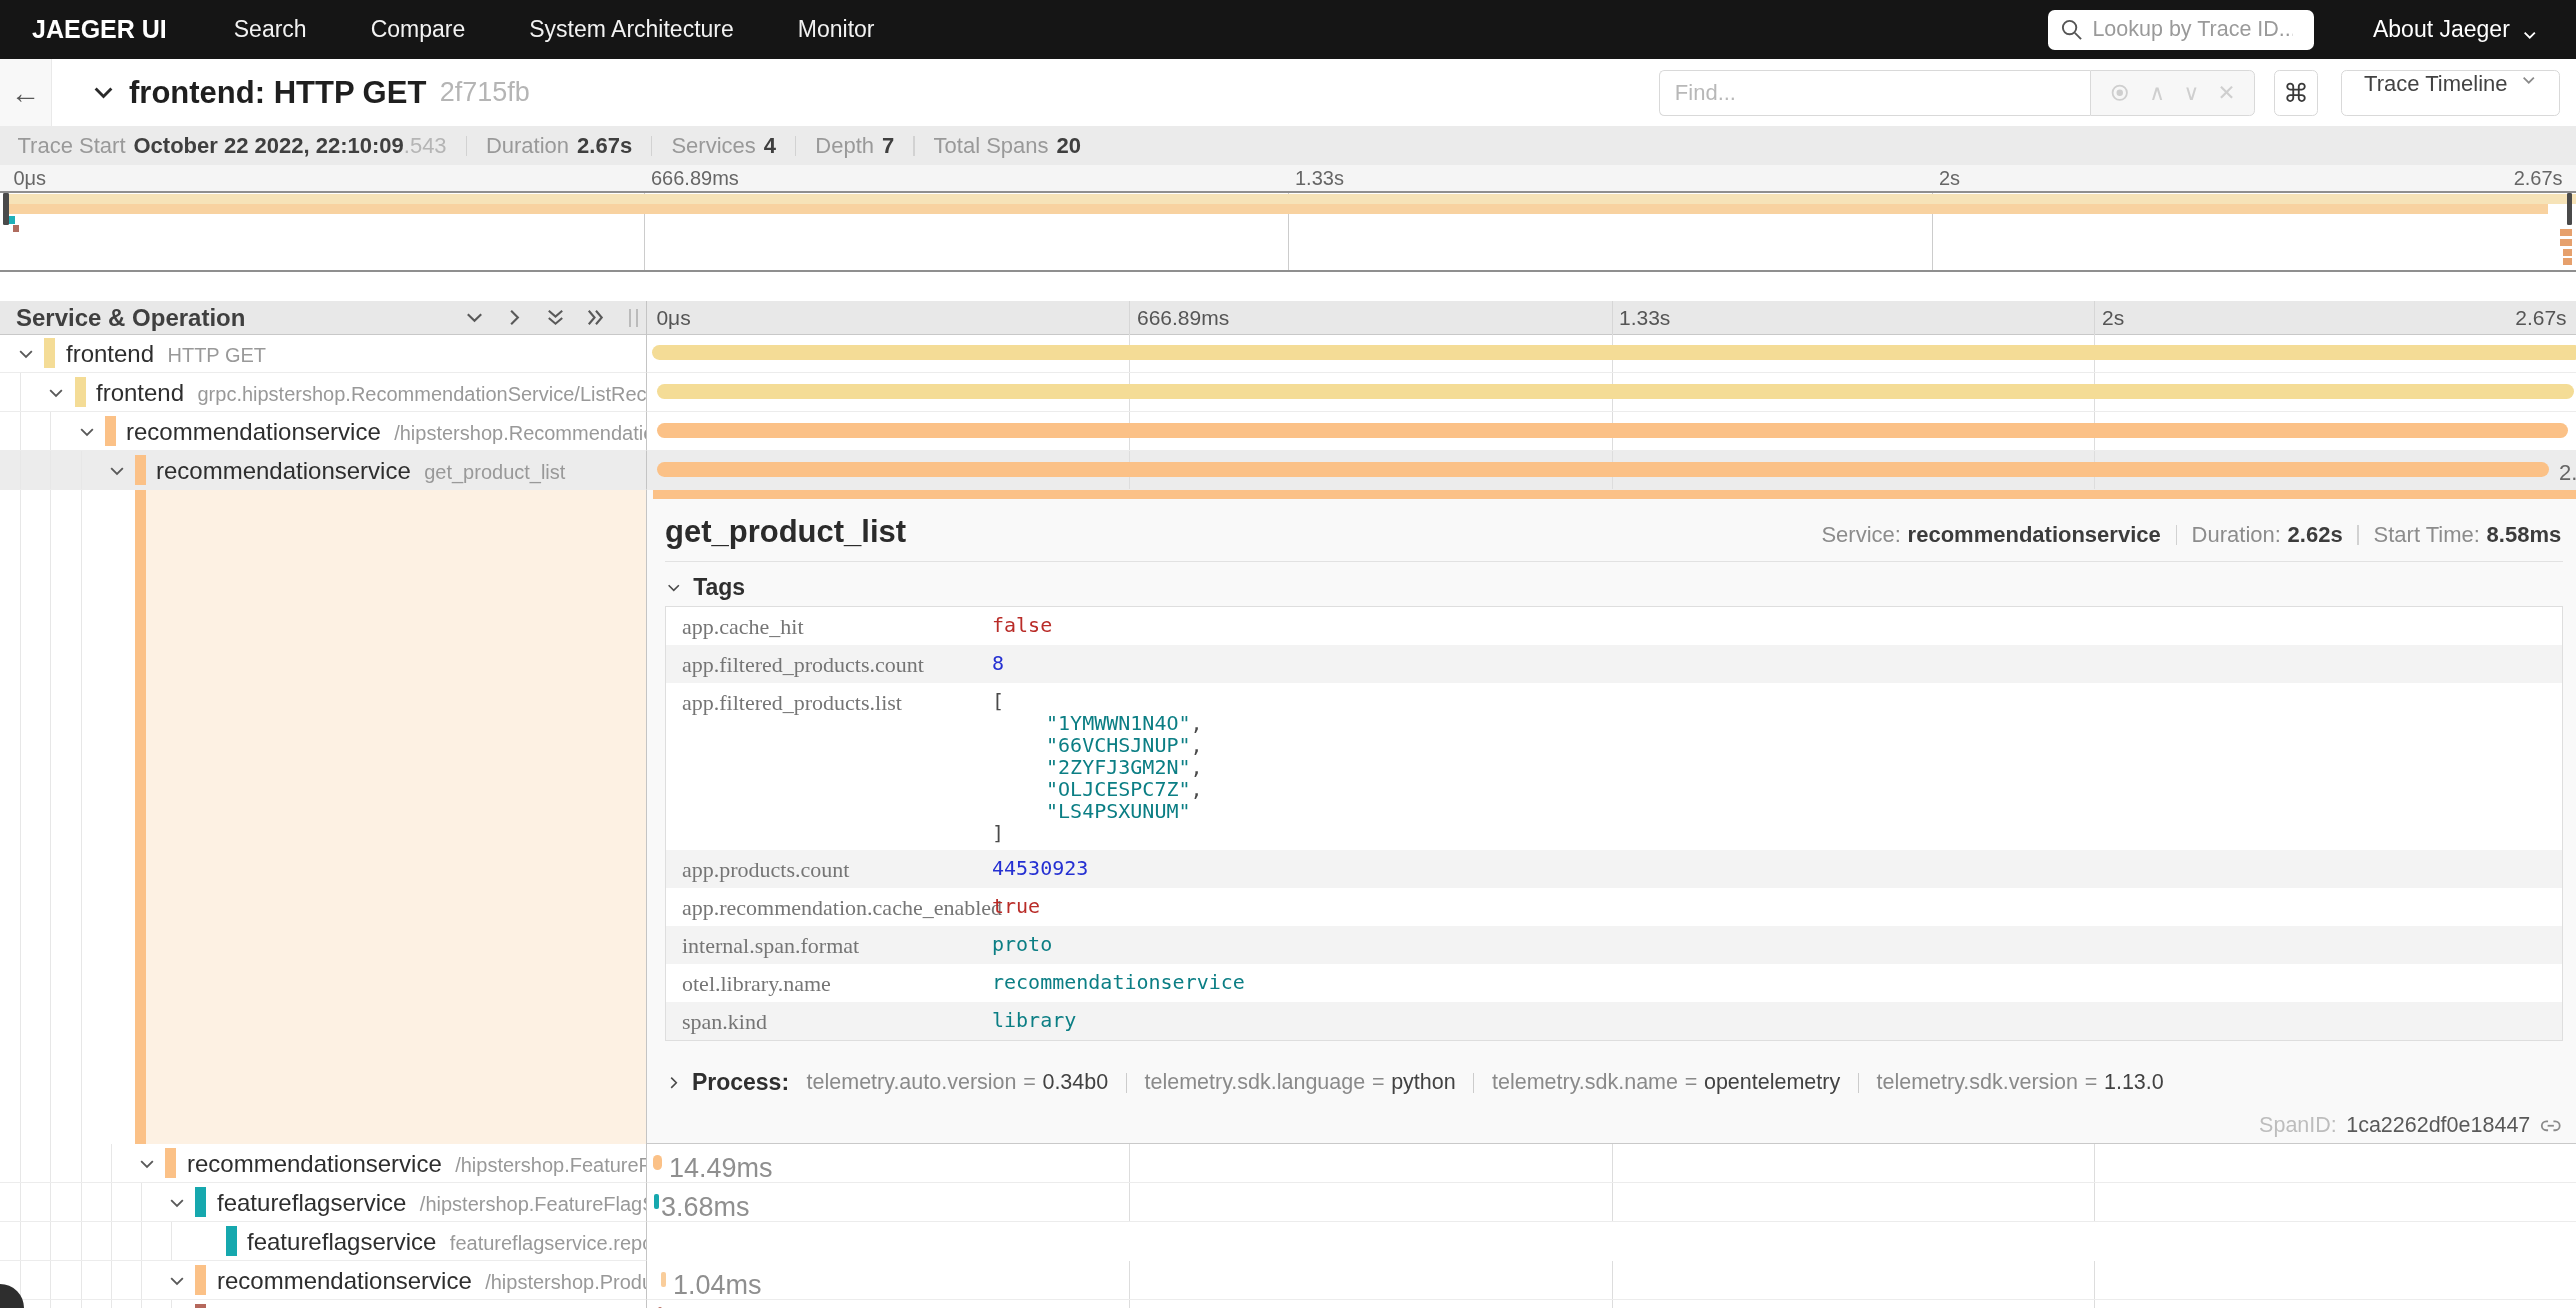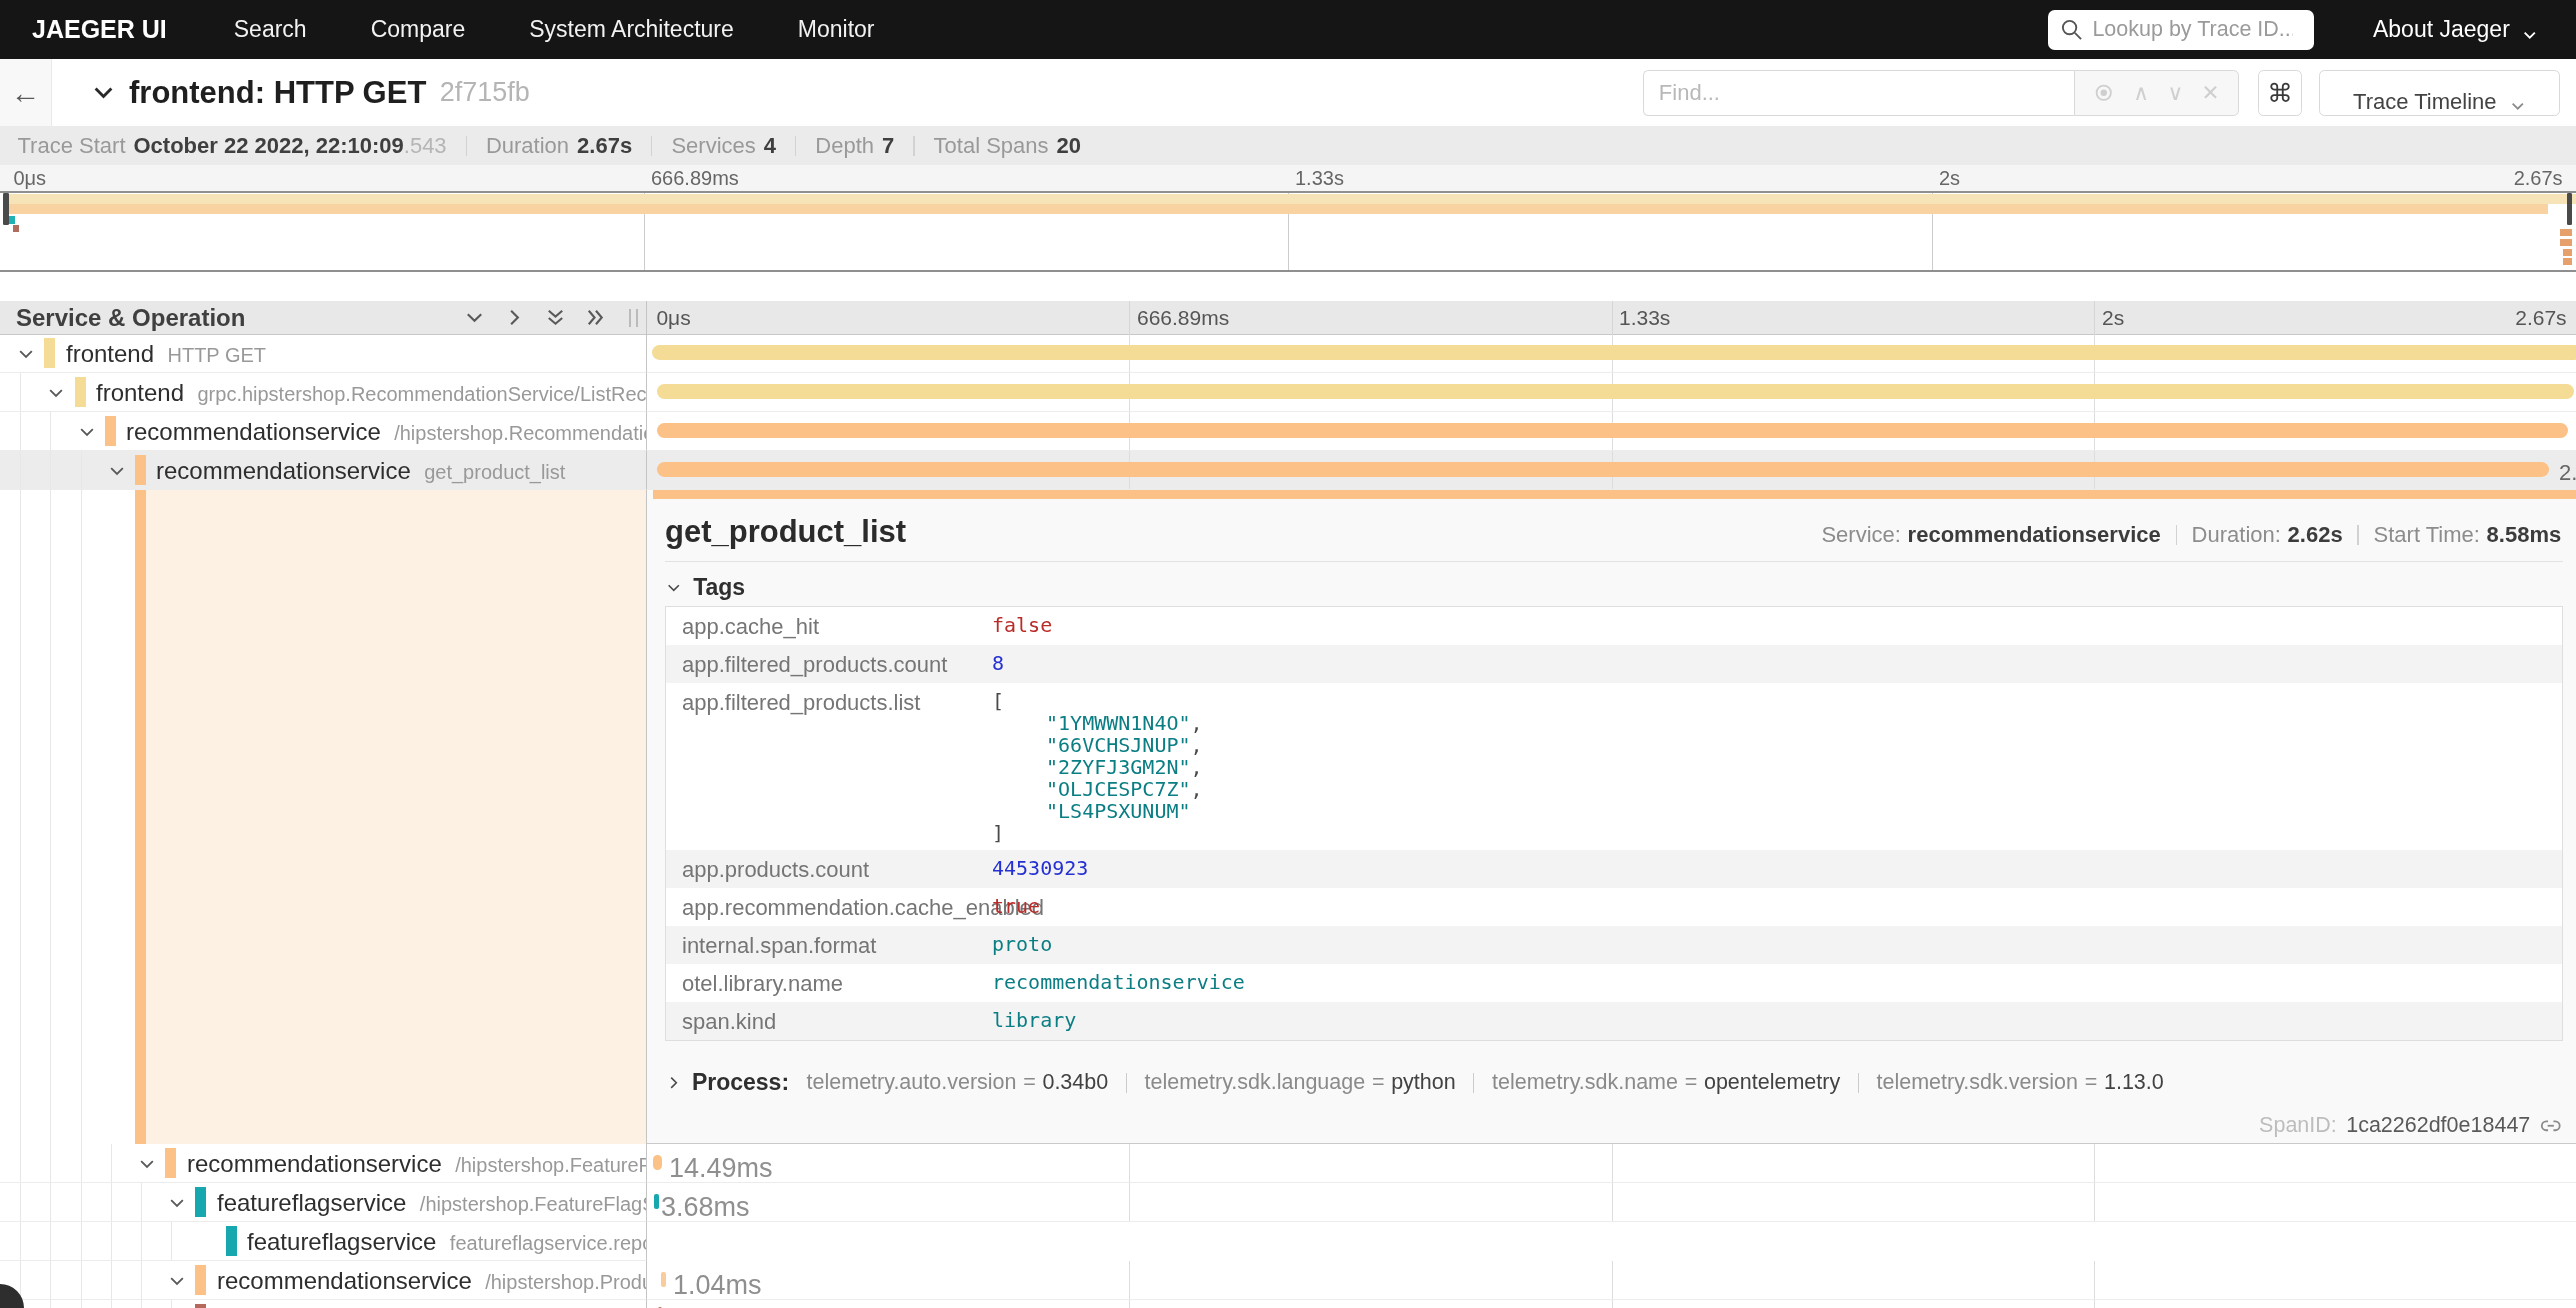--- a/index.html
+++ b/index.html
@@ -32,22 +32,22 @@
   .findgroup { position:absolute; right:16px; top:10.7px; display:flex; align-items:center; }
   .find { width:431px; height:46px; border:1.3px solid #d9d9d9; border-right:none;
     border-radius:5.4px 0 0 5.4px; background:#fff; padding:0 14.8px; font-size:22px; color:#333; outline:none;
     font-family:"Liberation Sans",sans-serif; }
   .find::placeholder { color:#b8b8b8; }
   .findaddon { width:165px; height:46px; border:1.3px solid #d9d9d9; border-radius:0 5.4px 5.4px 0;
     background:#f7f7f7; display:flex; align-items:center; justify-content:space-evenly; color:#cfcfcf; }
   .addon-ic { font-size:21.5px; color:#cfcfcf; }
   .cmdbtn { width:44px; height:46px; margin-left:19px; border:1.3px solid #d9d9d9; border-radius:5.4px;
     background:#fff; display:flex; align-items:center; justify-content:center; font-size:25.5px; color:#3a3a3a; }
-  .ttbtn { height:46px; margin-left:17px; border:1.3px solid #d9d9d9; border-radius:5.4px; background:#fff;
-    display:flex; align-items:flex-end; padding:0 33px; font-size:22px; color:#434343; gap:12px; }
+  .ttbtn { height:46px; margin-left:23px; border:1.3px solid #d9d9d9; border-radius:5.4px; background:#fff;
+    display:flex; align-items:flex-start; padding:0 22px; font-size:22px; color:#434343; gap:12px; }
   .ttbtn .caret { color:#8a8a8a; }
 
   
   .metabar { position:absolute; left:0; top:126px; width:2576px; height:39px; background:#ebebeb;
     display:flex; align-items:center; padding-left:17.5px; font-size:22px; }
   .mlabel { color:#999; } .mval { color:#3f3f3f; font-weight:bold; margin-left:8px; }
   .mdim { color:#b5b5b5; }
   .msep { width:1.3px; height:20px; background:#d2d2d2; margin:0 19px; }
 
   
@@ -107,21 +107,21 @@
   .dsub b { color:#3c3c3c; margin-left:6.7px; }
   .dsub .msep { margin:0 14.8px; }
   .ddiv { position:absolute; left:18px; right:13.4px; top:71px; height:1.3px; background:#e2e2e2; }
   .tagshead { position:absolute; left:18px; top:84px; display:flex; align-items:center; gap:10.7px;
     color:#4a4a4a; }
   .tagshead b { font-size:23px; color:#2f2f2f; }
   .tagtable { position:absolute; left:18px; right:13.4px; top:116px; border:1.3px solid #dedede;
     background:#fff; }
   .tagrow { display:flex; min-height:38px; align-items:flex-start; }
   .tagrow.alt { background:#f3f3f3; }
-  .tagkey { width:326px; padding:7.4px 0 0 16px; font-size:22px; color:#757575; }
+  .tagkey { width:326px; padding:7.4px 0 0 16px; font-size:22px; color:#757575;font-family:Liberation Serif, serif; }
   .tagval { flex:1; padding:7.4px 0 5.4px 0; font-size:20px; font-family:"DejaVu Sans Mono",monospace;
     line-height:22px; }
   .vstr { color:#0b7e84; } .vnum { color:#2530d2; } .vbool { color:#b92c28; }
   .punct { color:#4a4a4a; }
   .arr .line { padding-left:54px; }
   .arr .vstr::before { content:'"'; } 
   .arr .vstr::after { content:'"'; }
   .procline { position:absolute; left:18px; top:579px; display:flex; align-items:center; font-size:21.5px; }
   .procline .plabel { font-size:23px; font-weight:bold; color:#2f2f2f; margin-left:9.4px; margin-right:17.5px; }
   .pitem { display:flex; align-items:center; }

